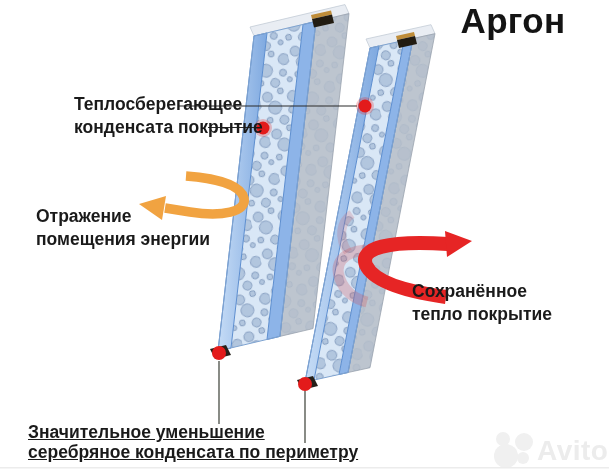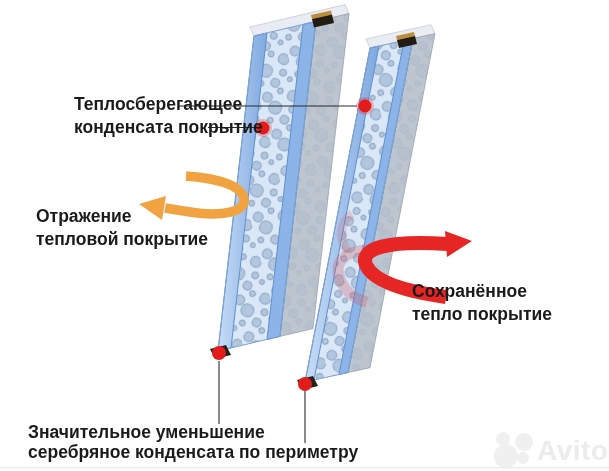--- a/index.html
+++ b/index.html
@@ -9,21 +9,21 @@
   }
   .stage svg{position:absolute;left:0;top:0;}
   .lbl{position:absolute;font-weight:600;font-size:17.5px;line-height:23px;white-space:nowrap;}
   .title{
     position:absolute;left:448px;top:1px;width:130px;text-align:center;
     font-size:35px;font-weight:600;color:#141414;letter-spacing:.3px;
   }
   .lbl-coating{left:28px;top:93px;margin-left:46px;}
   .lbl-reflection{left:36px;top:205px;}
   .lbl-retained{left:412px;top:280px;width:158px;text-align:left;}
-  .lbl-condensation{left:28px;top:423px;line-height:19.5px;}
+  .lbl-condensation{left:28px;top:423px;line-height:19.5px;text-decoration:underline;}
   .watermark-text{
     position:absolute;left:537px;top:435px;font-size:28px;font-weight:700;
     color:#ececec;letter-spacing:.5px;
   }
 </style>
 </head>
 <body>
 
 <div class="stage">
 
@@ -127,29 +127,30 @@
     <g fill="#f0f0f0">
       <circle cx="506" cy="456" r="12"></circle>
       <circle cx="503" cy="439" r="7"></circle>
       <circle cx="524" cy="442" r="9"></circle>
       <circle cx="523" cy="458" r="6"></circle>
     </g>
 
     <rect x="0" y="467" width="609" height="1.5" fill="#ececec"></rect>
   </svg>
 
+  <div class="title">Аргон</div>
 
   <div class="lbl lbl-coating">
     <span>Теплосберегающее</span><br>
     <span>конденсата покрытие</span>
   </div>
 
   <div class="lbl lbl-reflection">
     <span>Отражение</span><br>
-    <span>тепловой покрытие</span>
+    <span>помещения энергии</span>
   </div>
 
   <div class="lbl lbl-retained">
     <span>Сохранённое</span><br>
     <span>тепло покрытие</span>
   </div>
 
   <div class="lbl lbl-condensation">
     <span>Значительное уменьшение</span><br>
     <span>серебряное конденсата по периметру</span>

